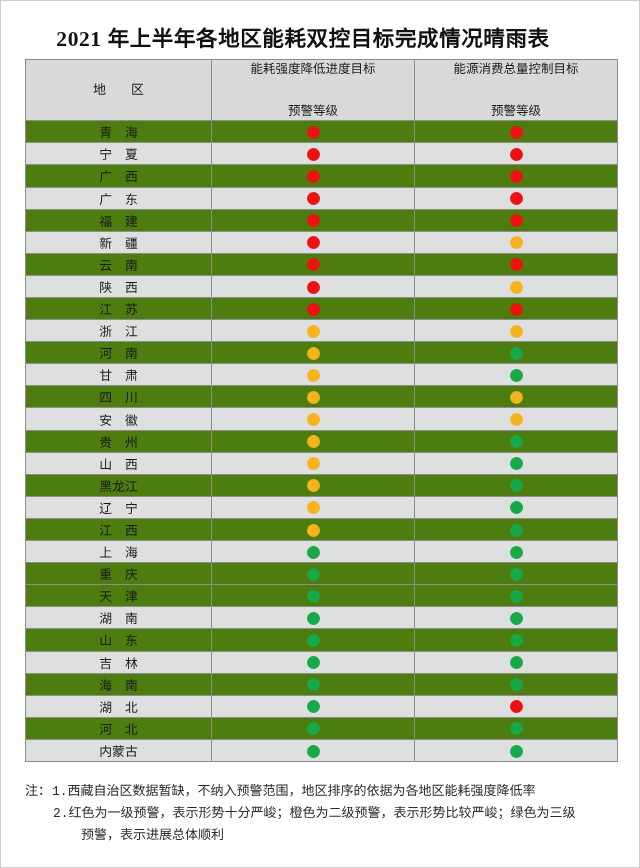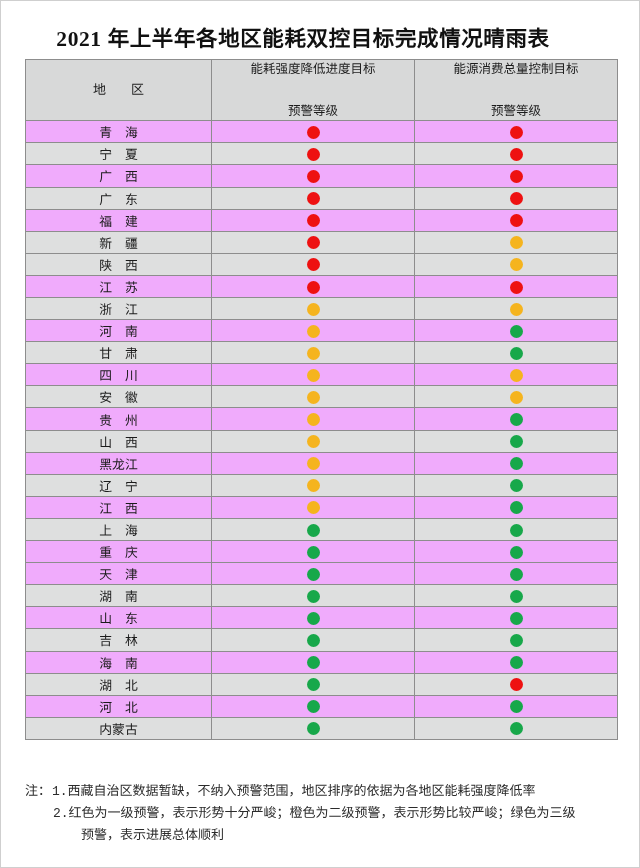--- a/index.html
+++ b/index.html
@@ -75,21 +75,21 @@
   }
   thead th .hdr-l1 { display: block; }
   thead th .hdr-l2 { display: block; margin-top: 24px; }
   thead th.region-head {
     font-size: 13px;
     letter-spacing: 6px;
     text-indent: 6px;
   }
 
   tbody tr { height: 22.1px; }
-  tbody tr.odd  td { background: #f0abfc; }
+  tbody tr.odd  td { background: #4d7c0f; }
   tbody tr.even td { background: #dedfdf; }
 
   td.region-cell {
     font-size: 12.8px;
     color: #1b1b1b;
     letter-spacing: 0px;
     white-space: nowrap;
   }
 
   td.dot-cell { position: relative; }
@@ -172,20 +172,25 @@
           <tr class="odd">
             <td class="region-cell">福　建</td>
             <td class="dot-cell"><span class="dot red"></span></td>
             <td class="dot-cell"><span class="dot red"></span></td>
           </tr>
           <tr class="even">
             <td class="region-cell">新　疆</td>
             <td class="dot-cell"><span class="dot red"></span></td>
             <td class="dot-cell"><span class="dot yellow"></span></td>
           </tr>
+          <tr class="odd">
+            <td class="region-cell">云　南</td>
+            <td class="dot-cell"><span class="dot red"></span></td>
+            <td class="dot-cell"><span class="dot red"></span></td>
+          </tr>
           <tr class="even">
             <td class="region-cell">陕　西</td>
             <td class="dot-cell"><span class="dot red"></span></td>
             <td class="dot-cell"><span class="dot yellow"></span></td>
           </tr>
           <tr class="odd">
             <td class="region-cell">江　苏</td>
             <td class="dot-cell"><span class="dot red"></span></td>
             <td class="dot-cell"><span class="dot red"></span></td>
           </tr>

